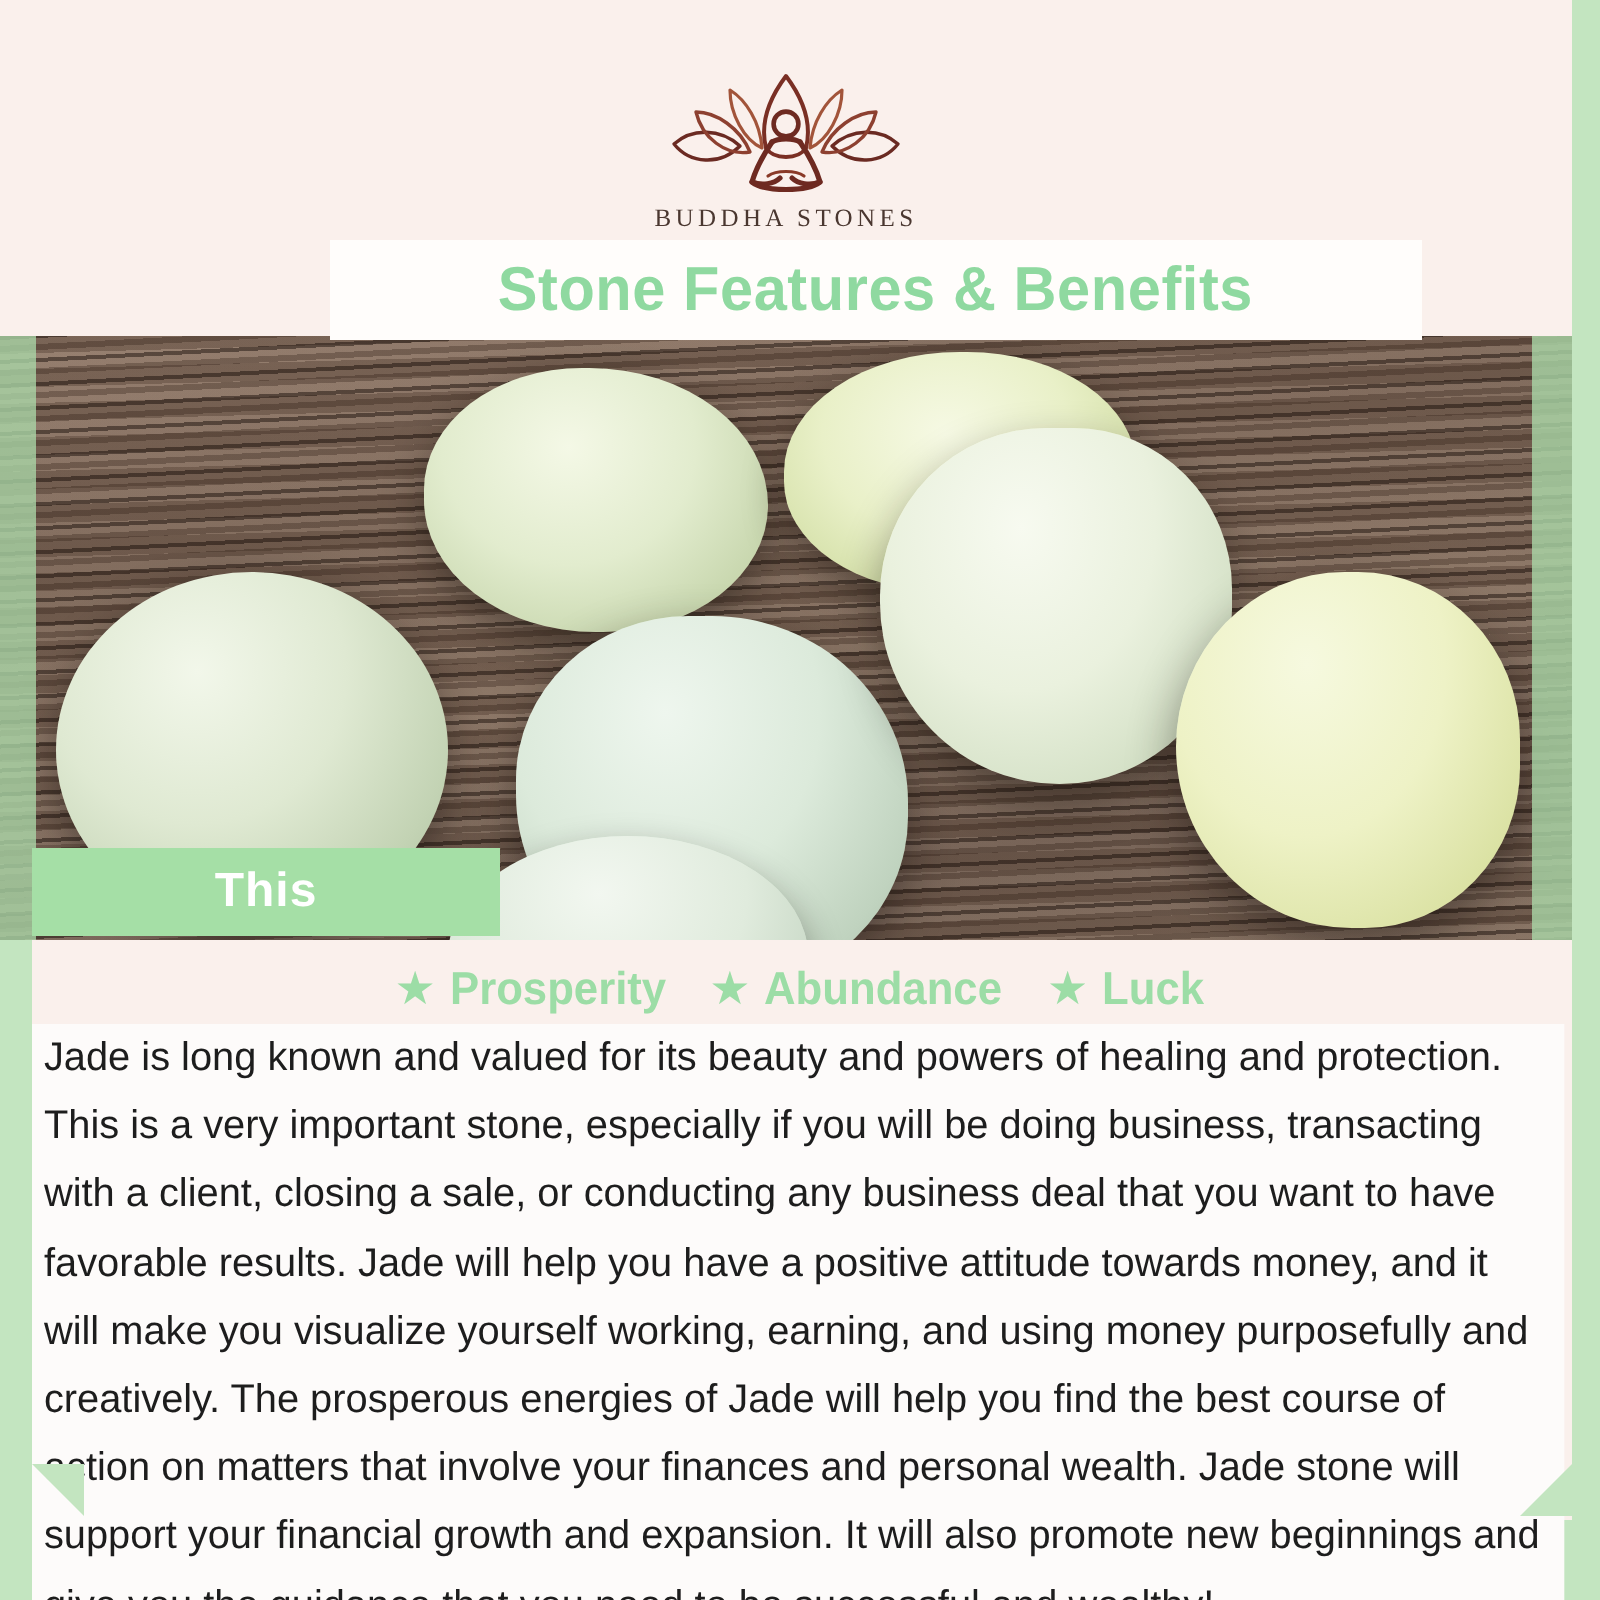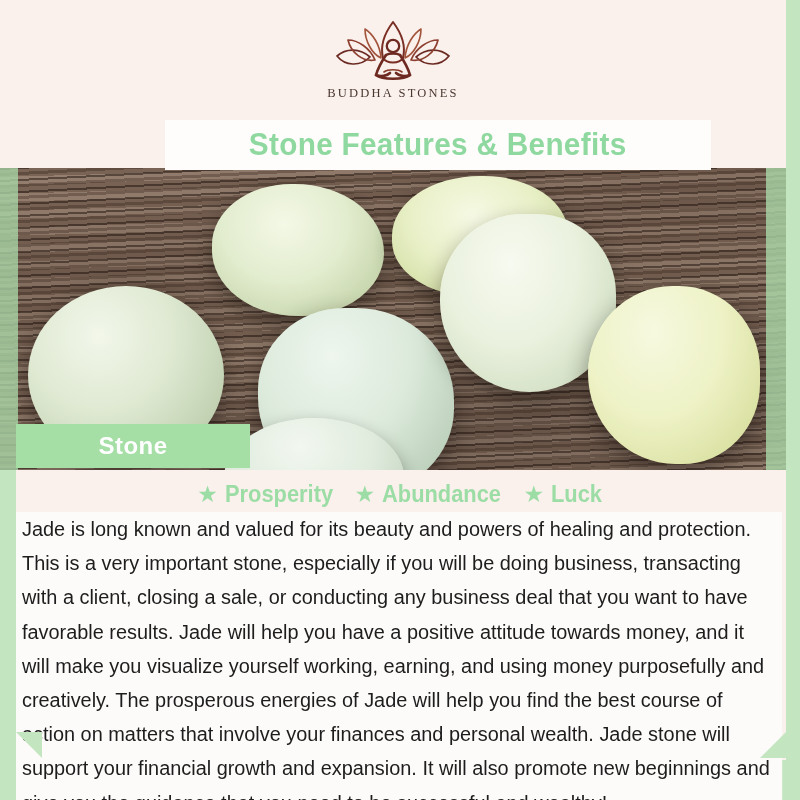--- a/index.html
+++ b/index.html
@@ -32,21 +32,21 @@
     position:absolute; left:0; top:0; width:786px; height:170px;
     background:#faf0ec; z-index:2;
   }
   #card-cream-2 {
     position:absolute; left:16px; top:170px; width:770px; height:590px;
     background:#faf0ec; z-index:2;
   }
 
   
   #header {
-    position:absolute; left:0; top:0; width:786px; height:120px;
+    position:absolute; left:0; top:16px; width:786px; height:120px;
     z-index:5; display:flex; flex-direction:column;
     align-items:center; justify-content:flex-start; padding-top:20px;
   }
   #logo-mark { width:118px; height:62px; display:block; }
   #brand-name {
     font-family:"Liberation Serif", serif;
     font-size:12.5px; letter-spacing:2.2px; color:#4a3730;
     margin-top:4px; white-space:nowrap;
   }
 
@@ -218,21 +218,21 @@
 
   <div class="stone" style="left:224px; top:250px; width:180px; height:120px; border-radius:50%;
               background:radial-gradient(ellipse at 42% 24%, #f2f7f0 0%, #e0ebdd 50%, #c4d5c2 85%, #abbfa8 100%);
               box-shadow:0 8px 18px rgba(20,14,10,0.40);"></div>
 
   <div id="photo-left-green"></div>
   <div id="photo-right-green"></div>
 </div>
 
 <div id="jade-band">
-  <span id="jade-label">Stone</span>
+  <span id="jade-label">This</span>
 </div>
 
 <div id="benefits">
   <div class="benefit">
     <span class="benefit-star">★</span>
     <span class="benefit-label">Prosperity</span>
   </div>
   <div class="benefit">
     <span class="benefit-star">★</span>
     <span class="benefit-label">Abundance</span>

